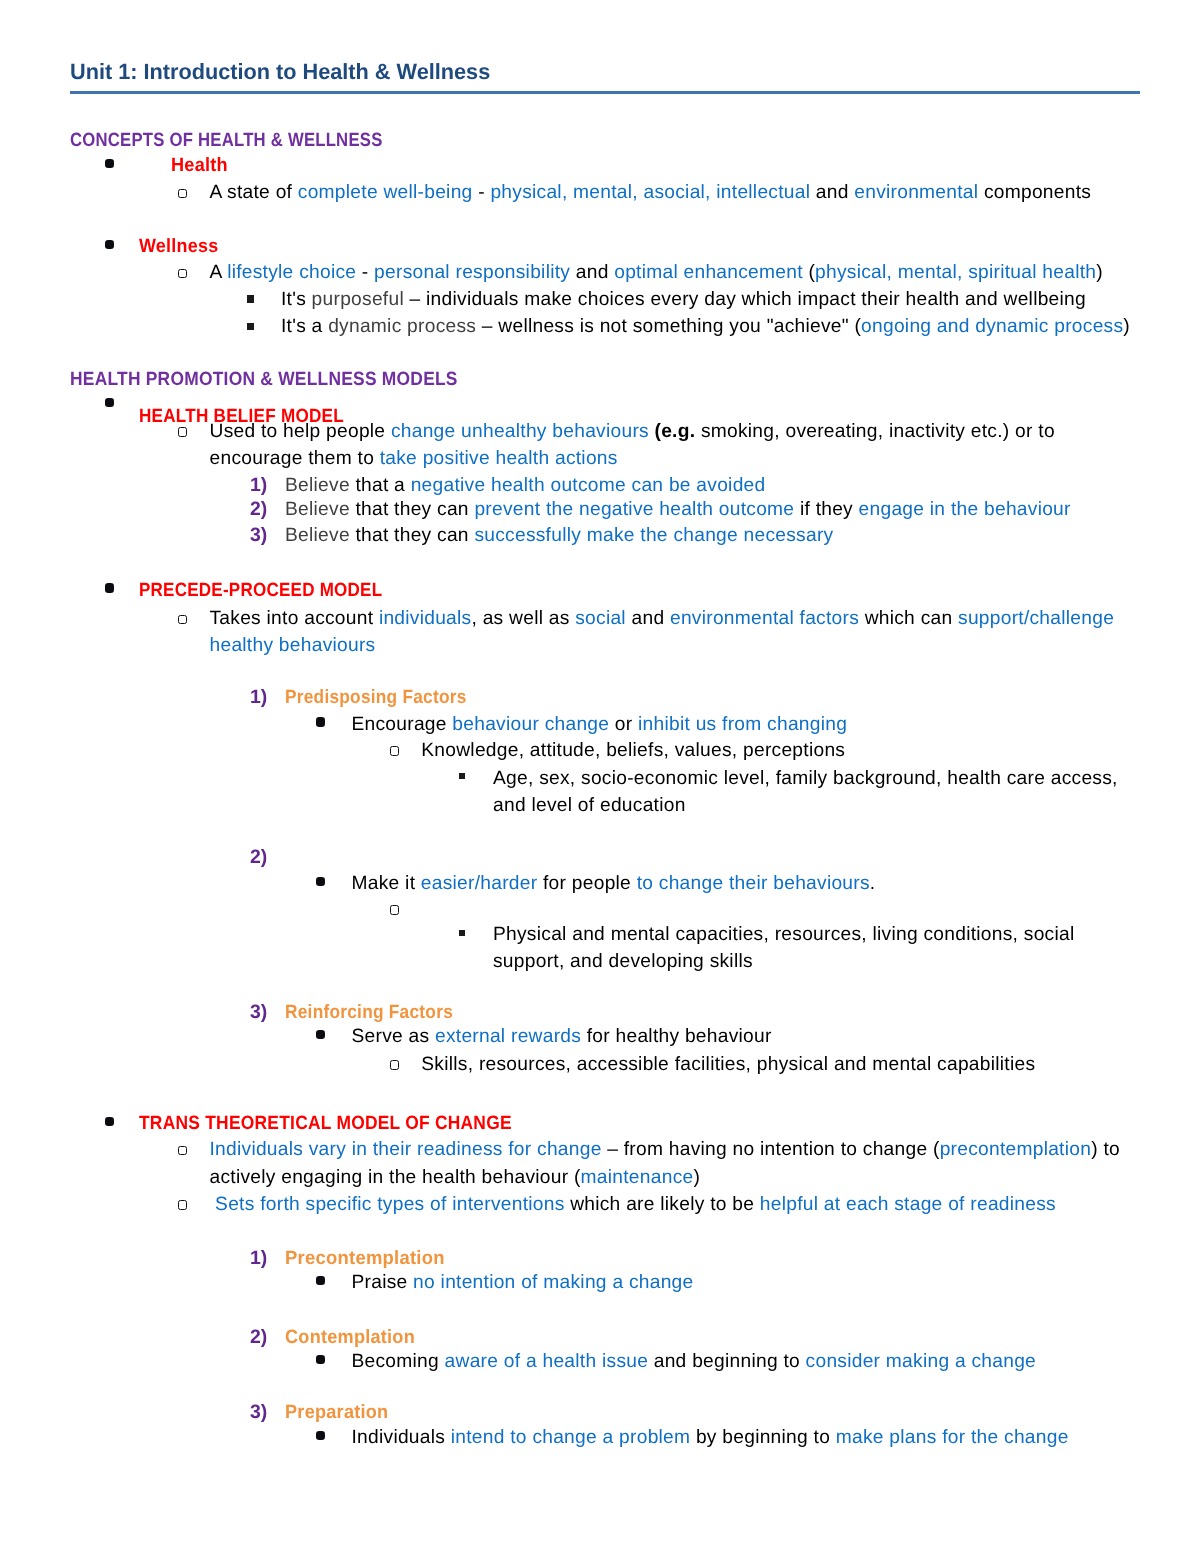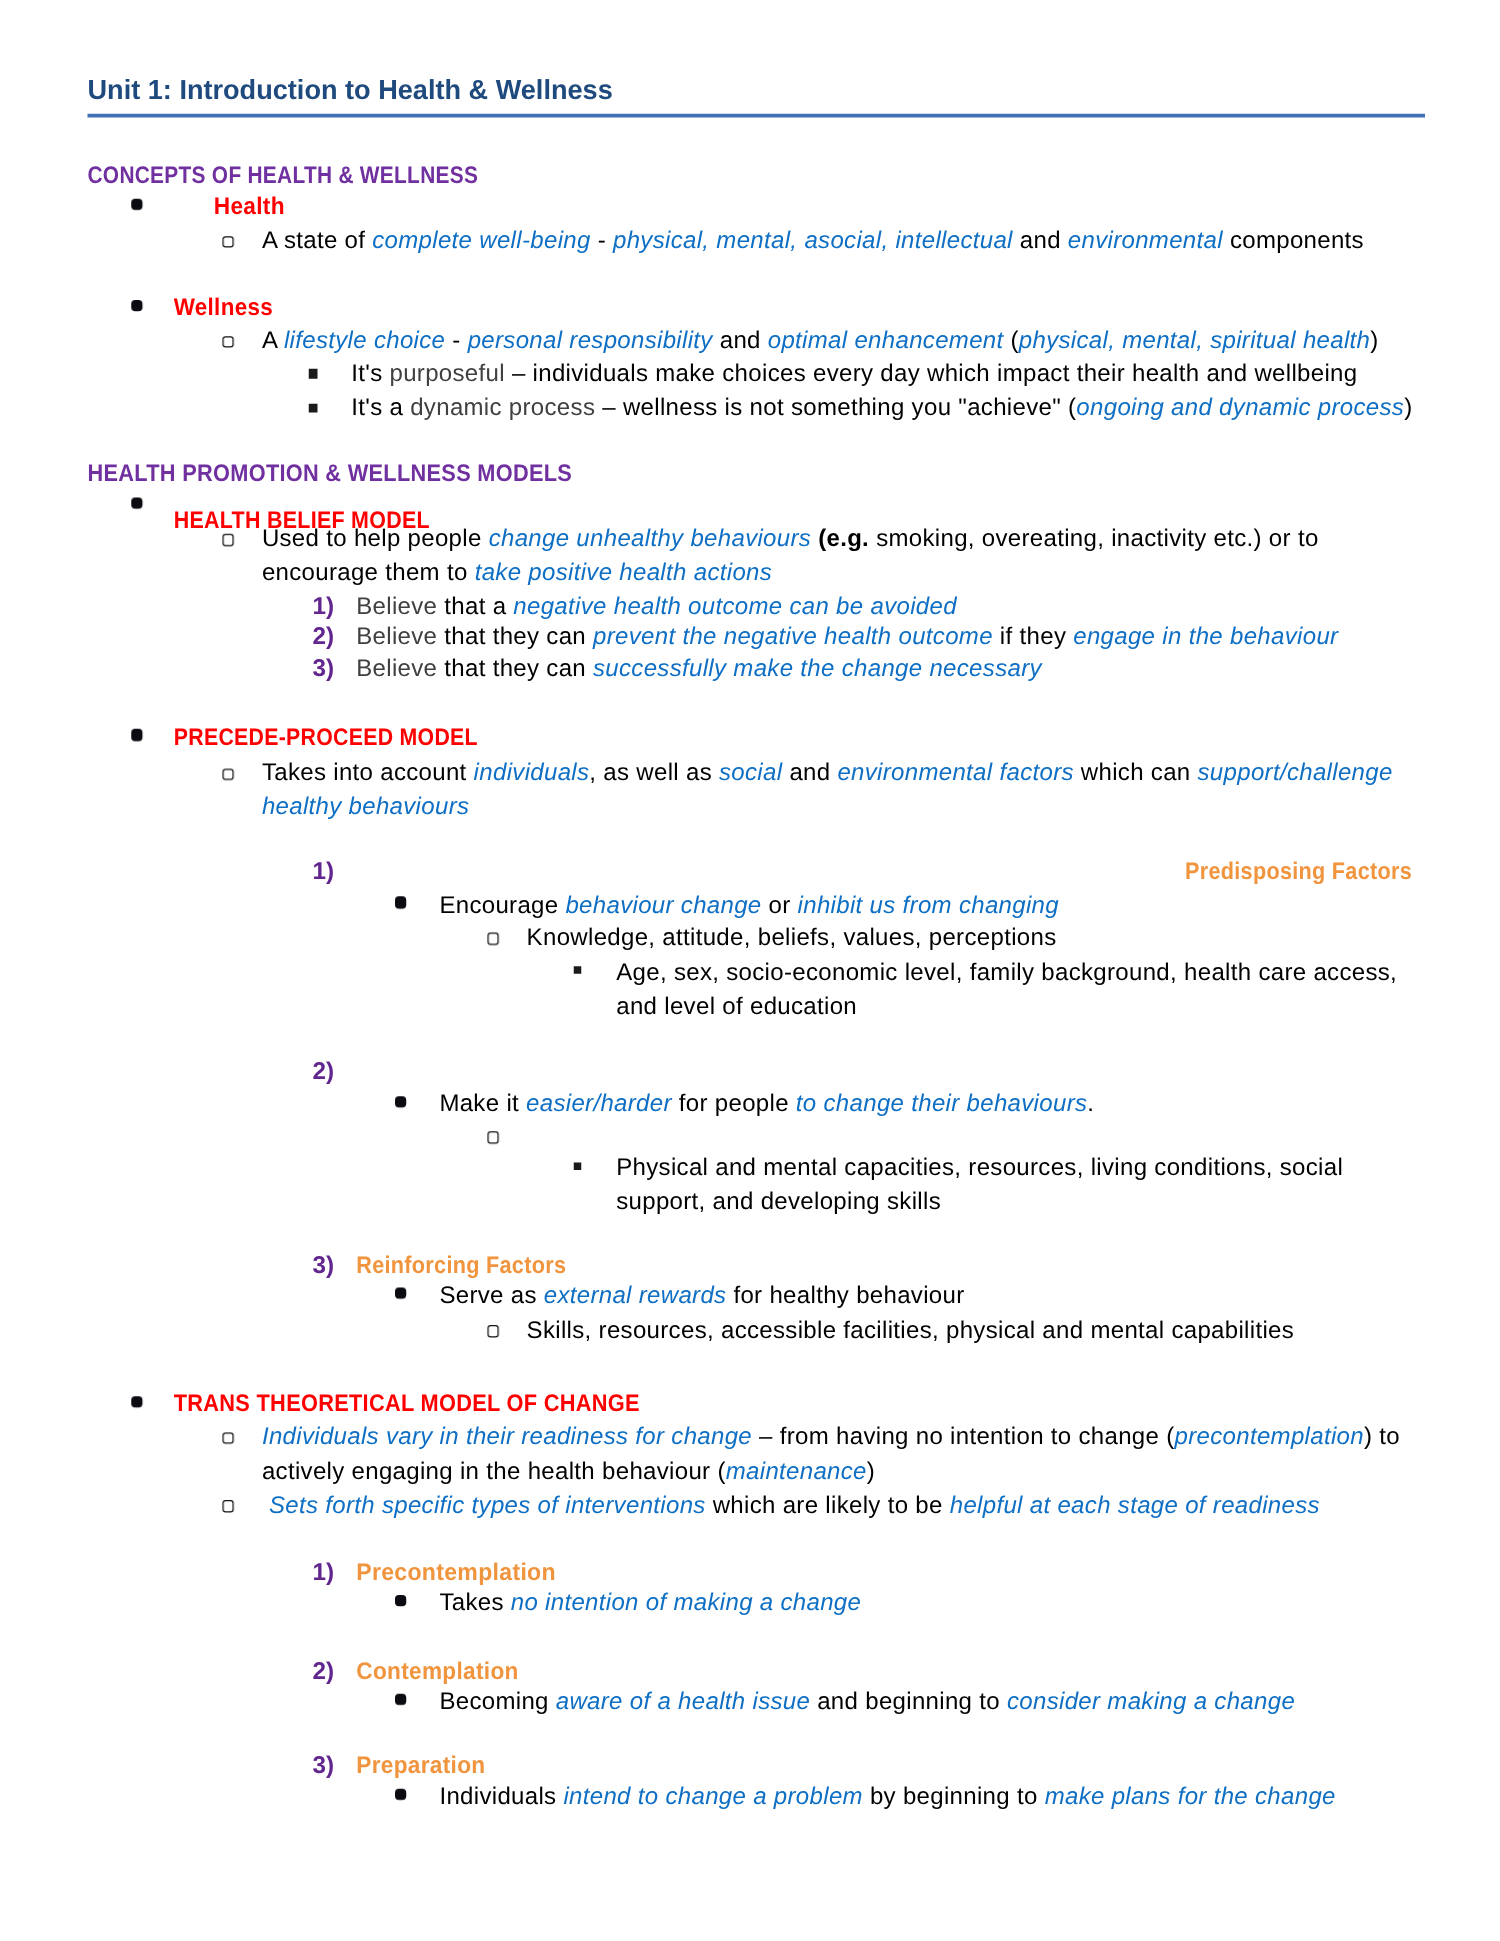--- a/index.html
+++ b/index.html
@@ -26,21 +26,21 @@
   .num-marker{position:absolute;font-size:19.4px;line-height:27.5px;color:#62268F;
               font-weight:bold;transform:translateZ(0);}
   .disc-marker{position:absolute;width:9px;height:9.4px;border-radius:3.2px;background:#0b0b12;
                transform:translateZ(0);}
   .ring-marker{position:absolute;width:9px;height:9.5px;border:1.9px solid #111111;
                border-radius:2.4px;box-sizing:border-box;transform:translateZ(0);}
   .box-marker{position:absolute;width:7.4px;height:7.4px;background:#1a1a1a;transform:translateZ(0);}
   .box-marker.sm{width:6px;height:6px;}
 
   .black{color:#000000;}
-  .blue{color:#0E6FC4;font-style:italic;}
+  .blue{color:#0E6FC4;}
   .orange{color:#404040;}
   .black-bold{color:#000000;font-weight:bold;}
   .red-bold{color:#FF0000;font-weight:bold;display:inline-block;
             transform:scaleX(0.9) translateZ(0);transform-origin:left center;}
   .orange-bold{color:#F0943E;font-weight:bold;display:inline-block;
             transform:scaleX(0.9) translateZ(0);transform-origin:left center;}
 </style>
 </head>
 <body>
 
@@ -72,21 +72,21 @@
       <div class="list-item" style="left: 285px; top: 471.8px; width: 865px;"><span class="orange">Believe</span><span class="black"> that a </span><span class="blue">negative health outcome can be avoided</span></div>
       <div class="num-marker" style="left: 250px; top: 496px;">2)</div>
       <div class="list-item" style="left: 285px; top: 496px; width: 865px;"><span class="orange">Believe</span><span class="black"> that they can </span><span class="blue">prevent the negative health outcome</span><span class="black"> if they </span><span class="blue">engage in the behaviour</span></div>
       <div class="num-marker" style="left: 250px; top: 521.8px;">3)</div>
       <div class="list-item" style="left: 285px; top: 521.8px; width: 865px;"><span class="orange">Believe</span><span class="black"> that they can </span><span class="blue">successfully make the change necessary</span></div>
       <div class="disc-marker" style="left: 104.5px; top: 583.4px;"></div>
       <div class="list-item" style="left: 139.3px; top: 576.6px; width: 1010.7px;"><span class="red-bold" style="transform: scaleX(0.886894) translateZ(0px);">PRECEDE-PROCEED MODEL</span></div>
       <div class="ring-marker" style="left: 177.5px; top: 614.5px;"></div>
       <div class="list-item" style="left: 209.5px; top: 604.9px; width: 940.5px;"><span class="black">Takes into account </span><span class="blue">individuals</span><span class="black">, as well as </span><span class="blue">social</span><span class="black"> and </span><span class="blue">environmental factors</span><span class="black"> which can </span><span class="blue">support/challenge healthy behaviours</span></div>
       <div class="num-marker" style="left: 250px; top: 684.1px;">1)</div>
-      <div class="list-item" style="left: 285px; top: 684.1px; width: 865px; text-align: right;"><span class="orange-bold" style="transform: scaleX(0.900822) translateZ(0px);">Predisposing Factors</span></div>
+      <div class="list-item" style="left: 285px; top: 684.1px; width: 865px;"><span class="orange-bold" style="transform: scaleX(0.900822) translateZ(0px);">Predisposing Factors</span></div>
       <div class="disc-marker" style="left: 315.5px; top: 717.3px;"></div>
       <div class="list-item" style="left: 351.5px; top: 710.5px; width: 798.5px;"><span class="black">Encourage </span><span class="blue">behaviour change</span><span class="black"> or </span><span class="blue">inhibit us from changing</span></div>
       <div class="ring-marker" style="left: 389.5px; top: 746.4px;"></div>
       <div class="list-item" style="left: 421.3px; top: 736.8px; width: 728.7px;"><span class="black">Knowledge, attitude, beliefs, values, perceptions</span></div>
       <div class="box-marker sm" style="left: 458.5px; top: 773.4px;"></div>
       <div class="list-item" style="left: 493px; top: 764.6px; width: 657px;"><span class="black">Age, sex, socio-economic level, family background, health care access, and level of education</span></div>
       <div class="num-marker" style="left: 250px; top: 844.1px;">2)</div>
       <div class="disc-marker" style="left: 315.5px; top: 876.7px;"></div>
       <div class="list-item" style="left: 351.5px; top: 869.9px; width: 798.5px;"><span class="black">Make it </span><span class="blue">easier/harder</span><span class="black"> for people </span><span class="blue">to change their behaviours</span><span class="black">.</span></div>
       <div class="ring-marker" style="left: 389.5px; top: 905.2px;"></div>
@@ -100,21 +100,21 @@
       <div class="list-item" style="left: 421.3px; top: 1050.6px; width: 728.7px;"><span class="black">Skills, resources, accessible facilities, physical and mental capabilities</span></div>
       <div class="disc-marker" style="left: 104.5px; top: 1116.6px;"></div>
       <div class="list-item" style="left: 139.3px; top: 1109.8px; width: 1010.7px;"><span class="red-bold" style="transform: scaleX(0.906711) translateZ(0px);">TRANS THEORETICAL MODEL OF CHANGE</span></div>
       <div class="ring-marker" style="left: 177.5px; top: 1145.9px;"></div>
       <div class="list-item" style="left: 209.5px; top: 1136.3px; width: 940.5px;"><span class="blue">Individuals vary in their readiness for change</span><span class="black"> – from having no intention to change (</span><span class="blue">precontemplation</span><span class="black">) to actively engaging in the health behaviour (</span><span class="blue">maintenance</span><span class="black">)</span></div>
       <div class="ring-marker" style="left: 177.5px; top: 1200.4px;"></div>
       <div class="list-item" style="left: 209.5px; top: 1190.8px; width: 940.5px;"><span class="blue"> Sets forth specific types of interventions</span><span class="black"> which are likely to be </span><span class="blue">helpful at each stage of readiness</span></div>
       <div class="num-marker" style="left: 250px; top: 1244.7px;">1)</div>
       <div class="list-item" style="left: 285px; top: 1244.7px; width: 865px;"><span class="orange-bold" style="transform: scaleX(0.95988) translateZ(0px);">Precontemplation</span></div>
       <div class="disc-marker" style="left: 315.5px; top: 1275.7px;"></div>
-      <div class="list-item" style="left: 351.5px; top: 1268.9px; width: 798.5px;"><span class="black">Takes </span><span class="blue">no intention of making a change</span></div>
+      <div class="list-item" style="left: 351.5px; top: 1268.9px; width: 798.5px;"><span class="black">Praise </span><span class="blue">no intention of making a change</span></div>
       <div class="num-marker" style="left: 250px; top: 1323.5px;">2)</div>
       <div class="list-item" style="left: 285px; top: 1323.5px; width: 865px;"><span class="orange-bold" style="transform: scaleX(0.943204) translateZ(0px);">Contemplation</span></div>
       <div class="disc-marker" style="left: 315.5px; top: 1355px;"></div>
       <div class="list-item" style="left: 351.5px; top: 1348.2px; width: 798.5px;"><span class="black">Becoming </span><span class="blue">aware of a health issue</span><span class="black"> and beginning to </span><span class="blue">consider making a change</span></div>
       <div class="num-marker" style="left: 250px; top: 1399.3px;">3)</div>
       <div class="list-item" style="left: 285px; top: 1399.3px; width: 865px;"><span class="orange-bold" style="transform: scaleX(0.94335) translateZ(0px);">Preparation</span></div>
       <div class="disc-marker" style="left: 315.5px; top: 1430.8px;"></div>
       <div class="list-item" style="left: 351.5px; top: 1424px; width: 798.5px;"><span class="black">Individuals </span><span class="blue">intend to change a problem</span><span class="black"> by beginning to </span><span class="blue">make plans for the change</span></div>
     </div>
 

